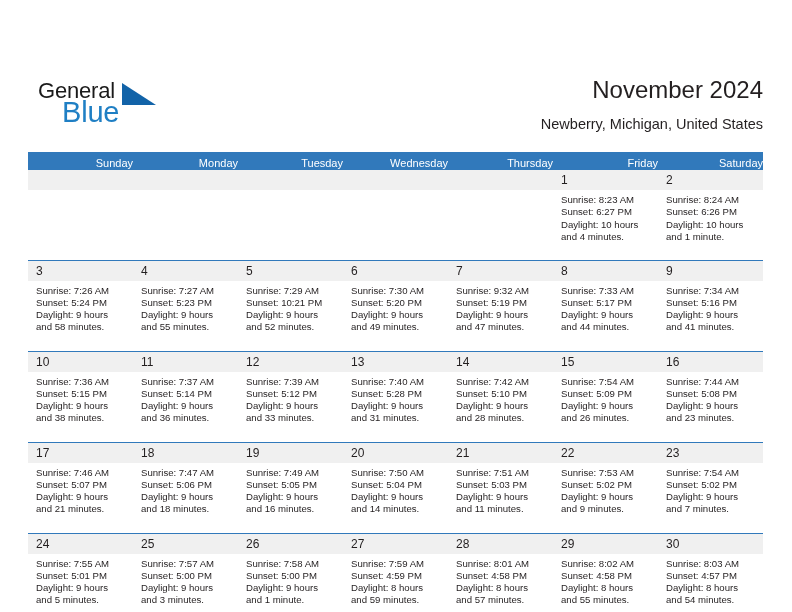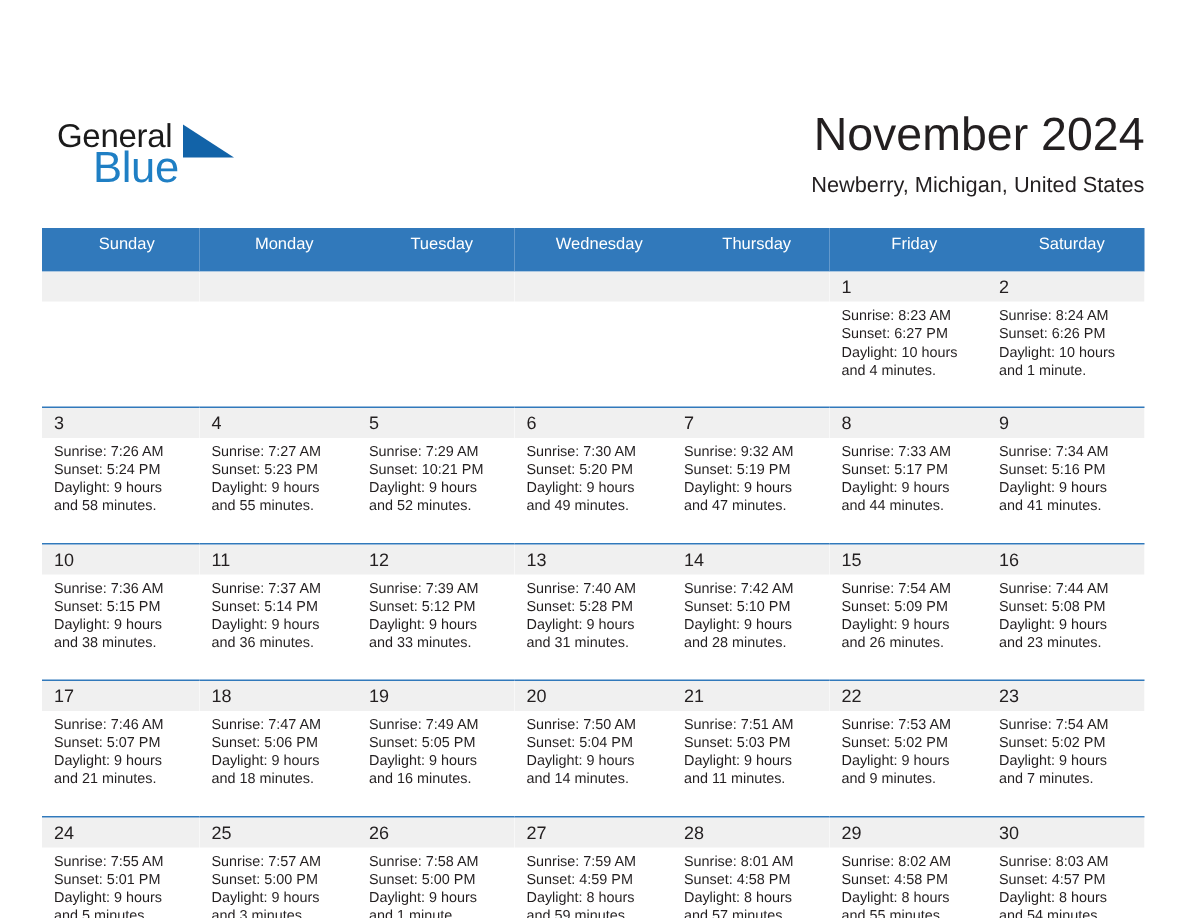--- a/index.html
+++ b/index.html
@@ -65,21 +65,21 @@
     border-top: 22px solid transparent;
   }
 
   .titles {
     position: absolute;
     right: 0;
     top: 0;
     text-align: right;
   }
   .cal-title {
-    font-size: 31px;
+    font-size: 24px;
     color: #231f20;
     line-height: 34px;
     white-space: nowrap;
   }
   .cal-subtitle {
     font-size: 14.5px;
     color: #231f20;
     line-height: 22px;
     margin-top: 6px;
     white-space: nowrap;
@@ -93,22 +93,22 @@
     top: 105px;
     width: 735px;
     border-collapse: collapse;
     table-layout: fixed;
   }
   .calendar th {
     background: #3179bb;
     color: #ffffff;
     font-size: 11px;
     font-weight: normal;
-    text-align: center;
-    padding: 5px 0 12px 8px;
+    text-align: right;
+    padding: 5px 0 1px 8px;
     height: 11px;
     border: 0;
   }
   .week-row {
     height: 90px;
   }
   .calendar td {
     vertical-align: top;
     padding: 0;
     border: 0;

